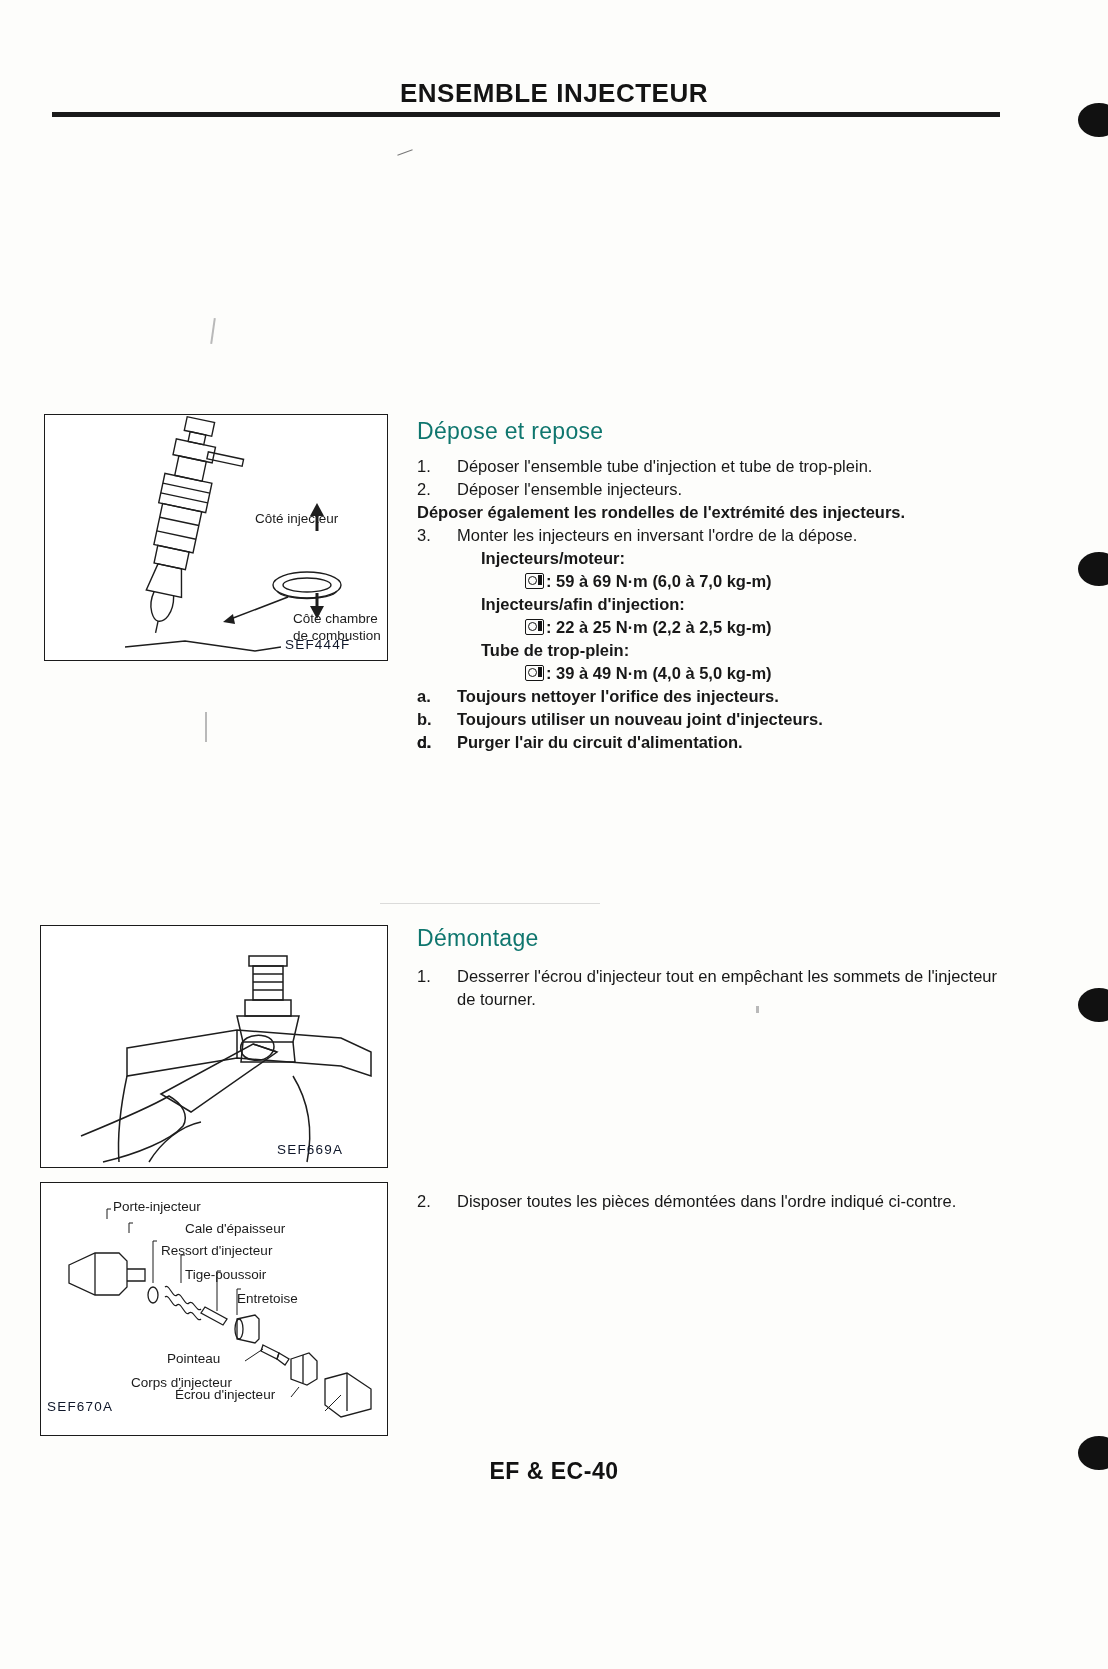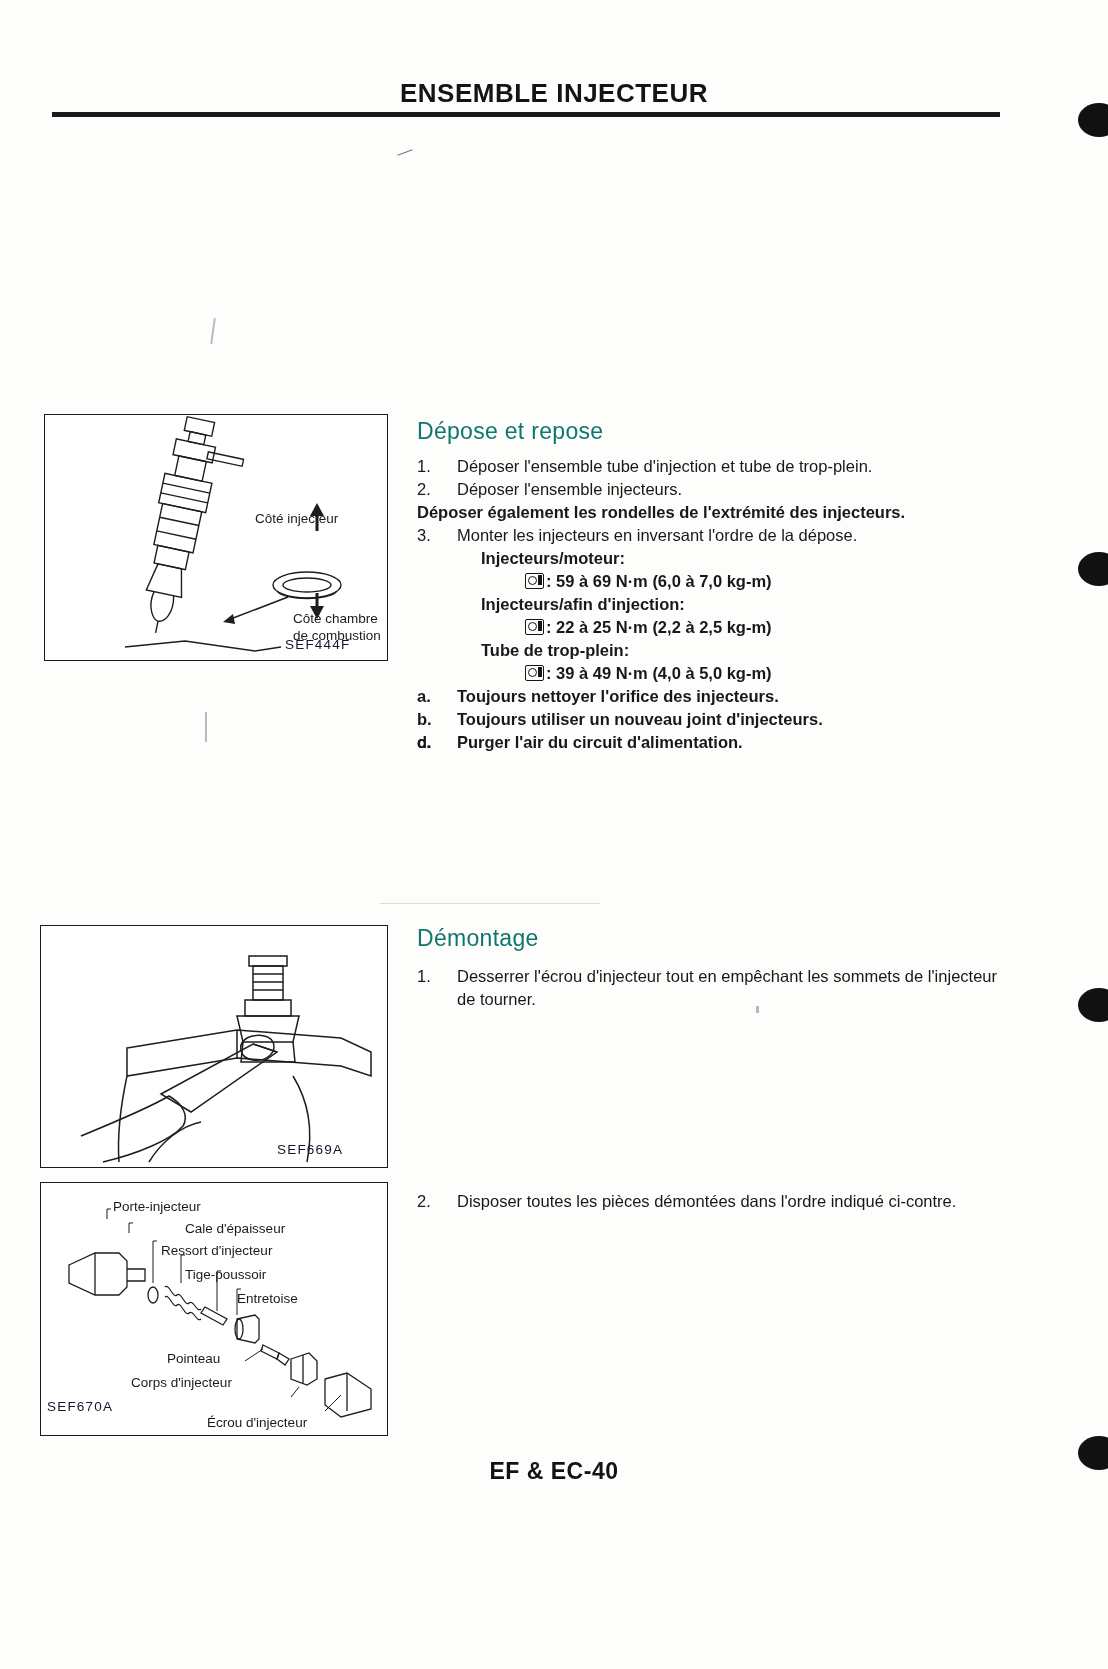--- a/index.html
+++ b/index.html
@@ -408,18 +408,18 @@
         </g>
       </g>
     </svg>
     <div class="fig-label" style="top:16px;left:72px;">Porte-injecteur</div>
     <div class="fig-label" style="top:38px;left:96px;margin-left:48px;">Cale d'épaisseur</div>
     <div class="fig-label" style="top:60px;left:120px;">Ressort d'injecteur</div>
     <div class="fig-label" style="top:84px;left:144px;">Tige-poussoir</div>
     <div class="fig-label" style="top:108px;left:196px;">Entretoise</div>
     <div class="fig-label" style="top:168px;left:126px;">Pointeau</div>
     <div class="fig-label" style="top:192px;left:90px;">Corps d'injecteur</div>
-    <div class="fig-label" style="top:232px;left:134px;margin-left:32px;">Écrou d'injecteur</div>
+    <div class="fig-label" style="top:204px;left:134px;">Écrou d'injecteur</div>
     <div class="fig-code" style="top:216px;left:6px;">SEF670A</div>
   </div>
 
   <div class="footer">EF &amp; EC-40</div>
 </div>
 
 </body></html>

